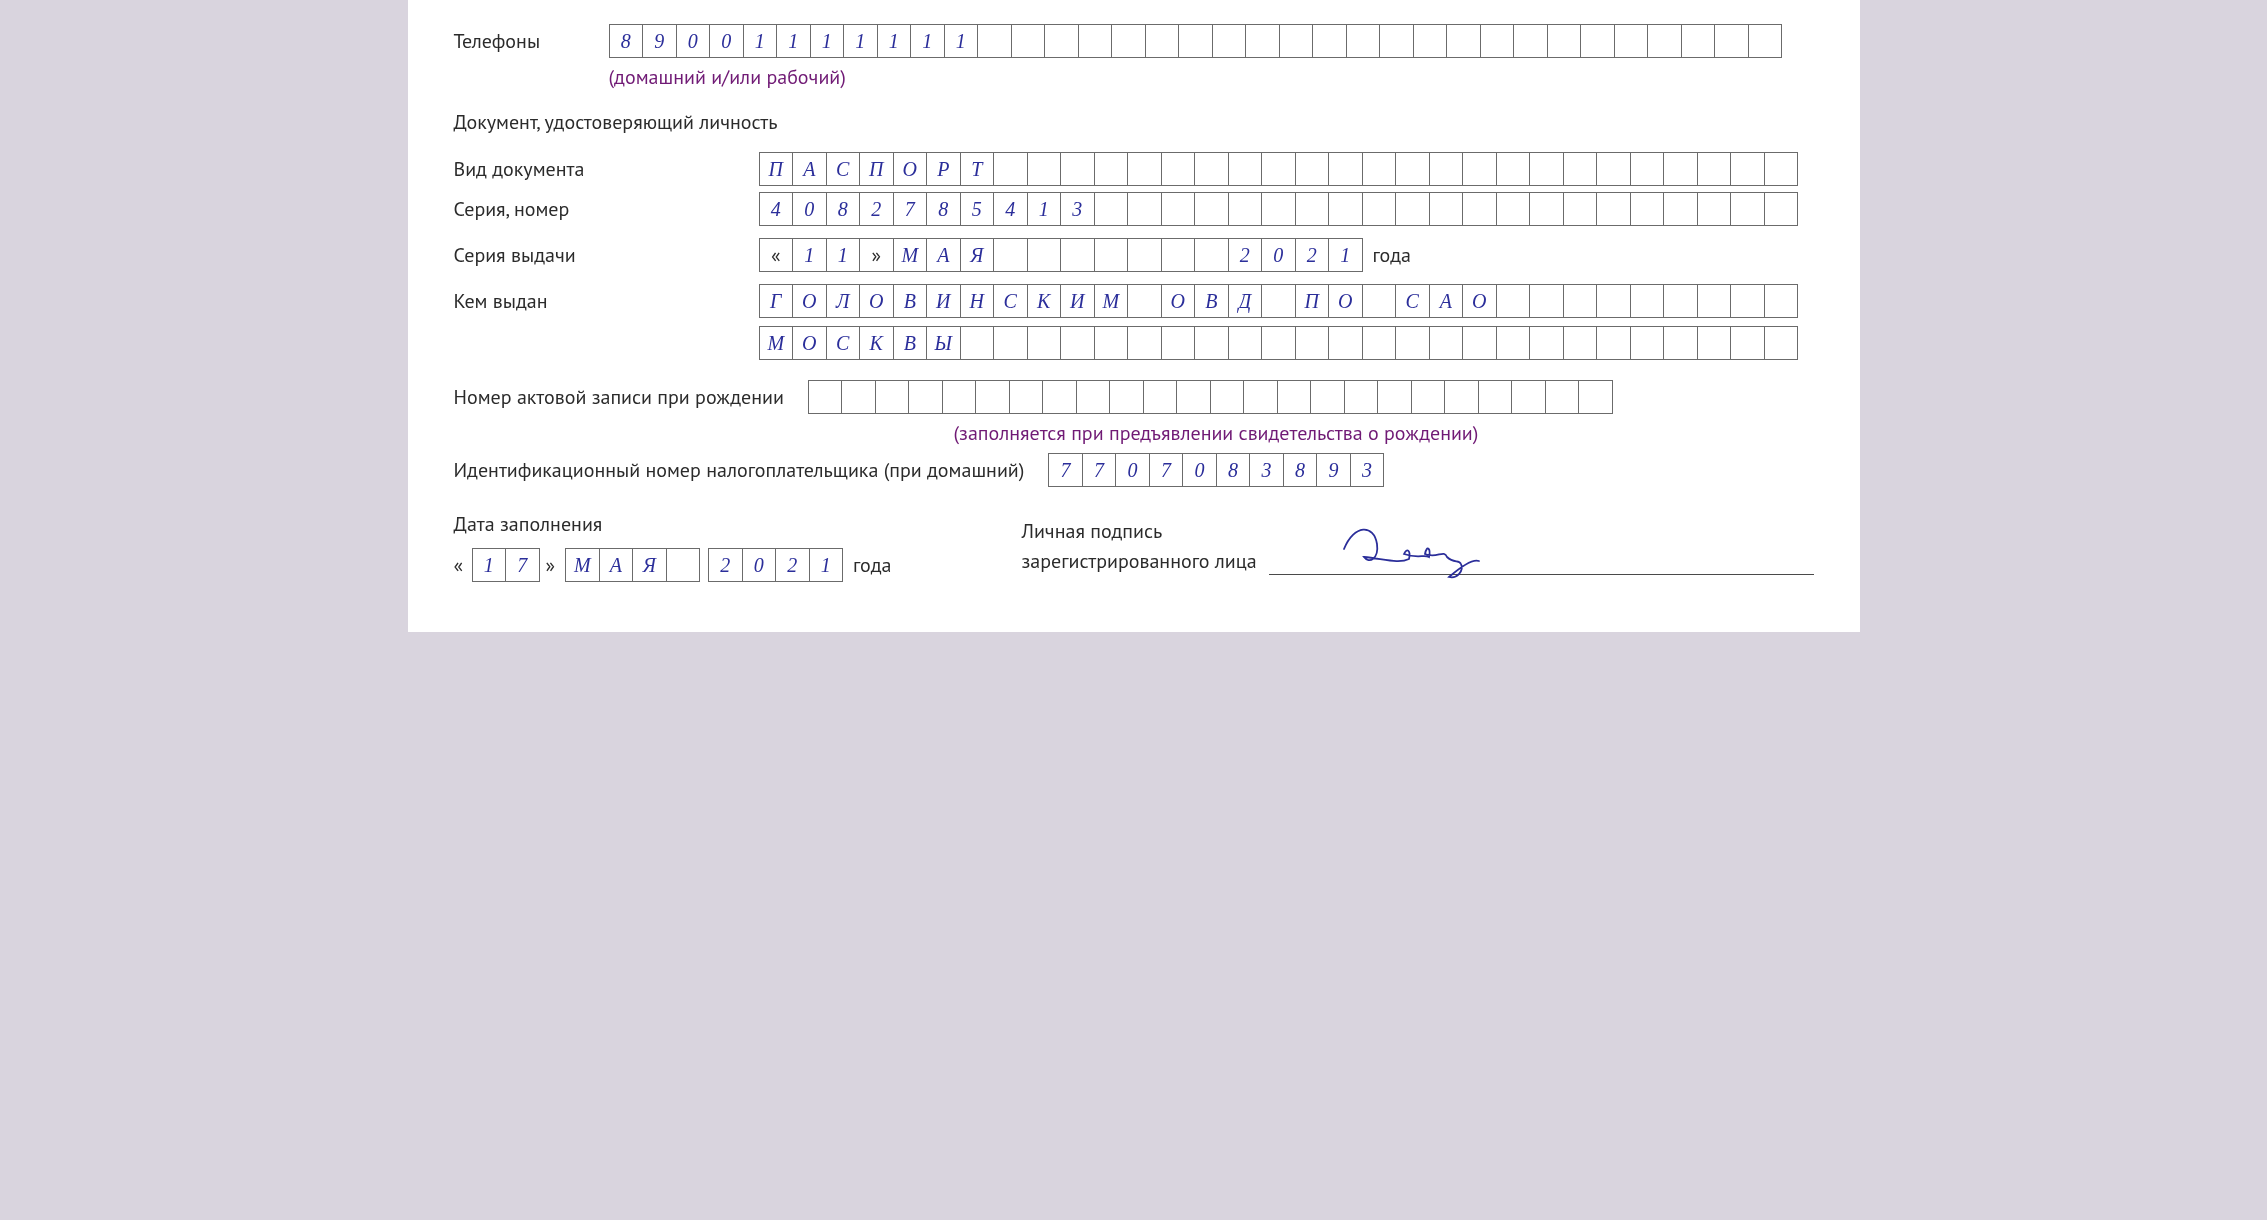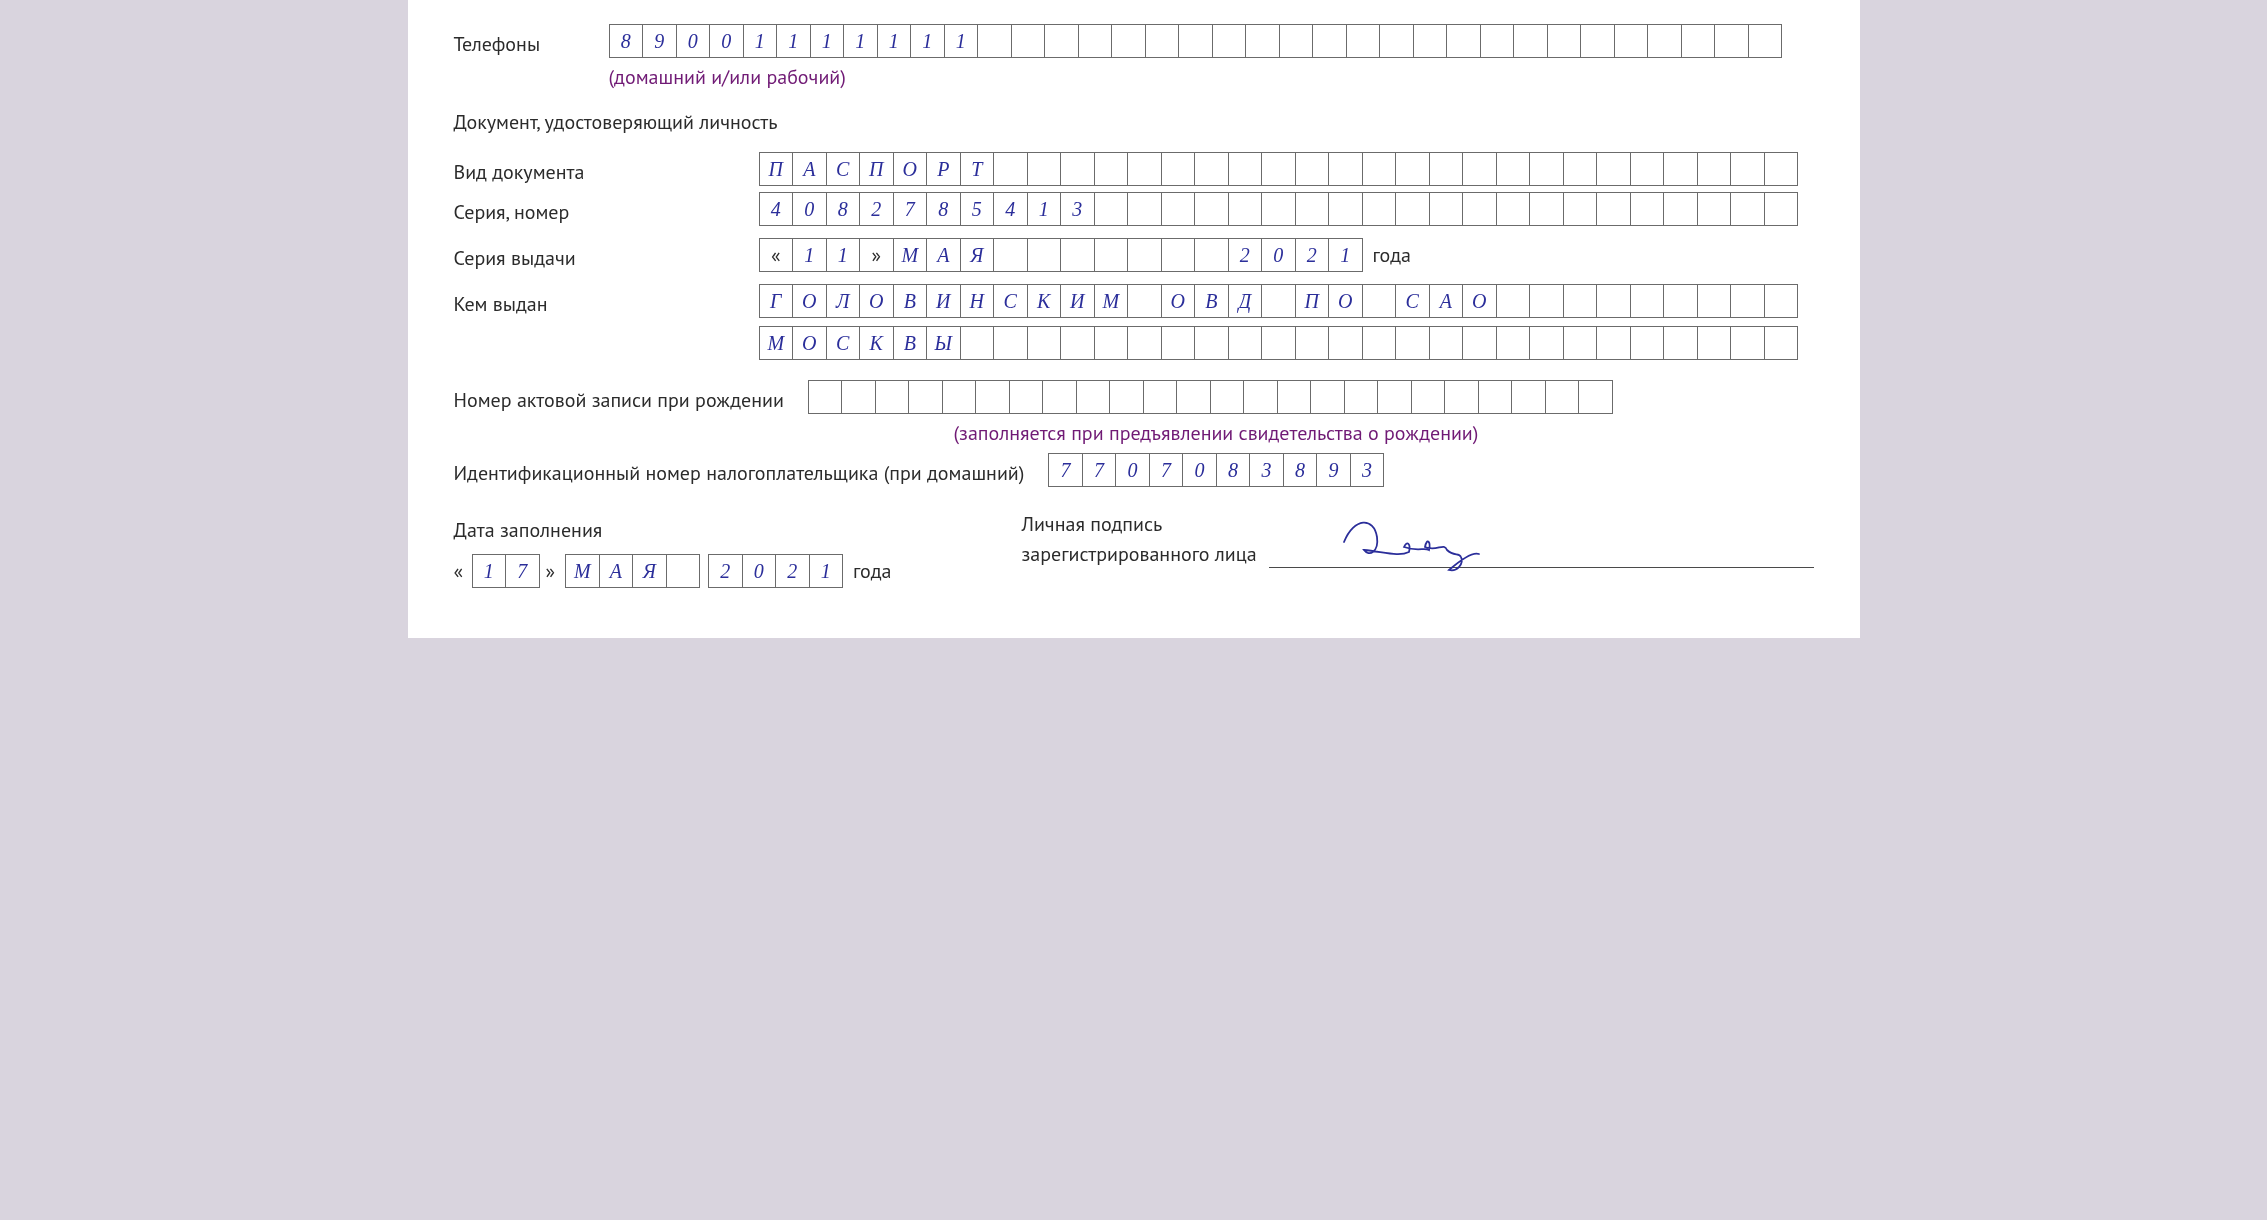--- a/index.html
+++ b/index.html
@@ -11,21 +11,21 @@
     font-size:20px;
     line-height:1.35;
   }
   .sheet{
     background:#fff;
     width:1452px;
     margin:0 auto;
     padding:24px 46px 50px 46px;
   }
   .row{display:flex;align-items:center;margin-bottom:6px;}
-  .label{white-space:nowrap;margin-top:6px;}
+  .label{white-space:nowrap;}
   .cells{display:flex;}
   .cell{
     width:34.5px;
     height:34px;
     border:1px solid #6b6b6b;
     margin-left:-1px;
     display:flex;
     align-items:center;
     justify-content:center;
     font-family:"Segoe Script","Comic Sans MS",cursive;
@@ -49,21 +49,21 @@
     position:absolute;
     left:60px;
     top:-36px;
   }
   .k-quote{
     width:34.5px;height:34px;border:1px solid #6b6b6b;margin-left:-1px;
     display:flex;align-items:center;justify-content:center;font-size:20px;color:#2b2b2b;
   }
   .k-quote:first-child{margin-left:0;}
   .after-cells{margin-left:10px;}
-  .bottom-row{display:flex;align-items:flex-start;margin-top:20px;}
+  .bottom-row{display:flex;align-items:center;margin-top:20px;}
   .bottom-left{display:flex;flex-direction:column;}
   .bottom-right{display:flex;flex-direction:column;margin-left:130px;flex:1;}
   .sig-wrap{display:flex;align-items:flex-end;}
 </style>
 </head>
 <body>
 
 <div class="sheet">
 
   <div class="row">

